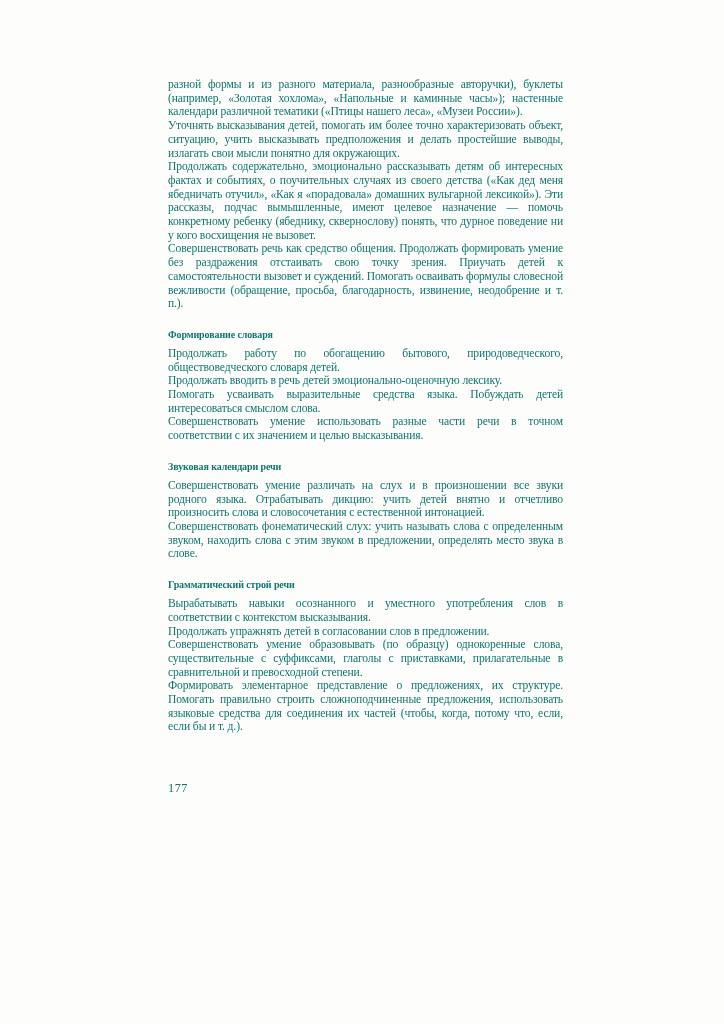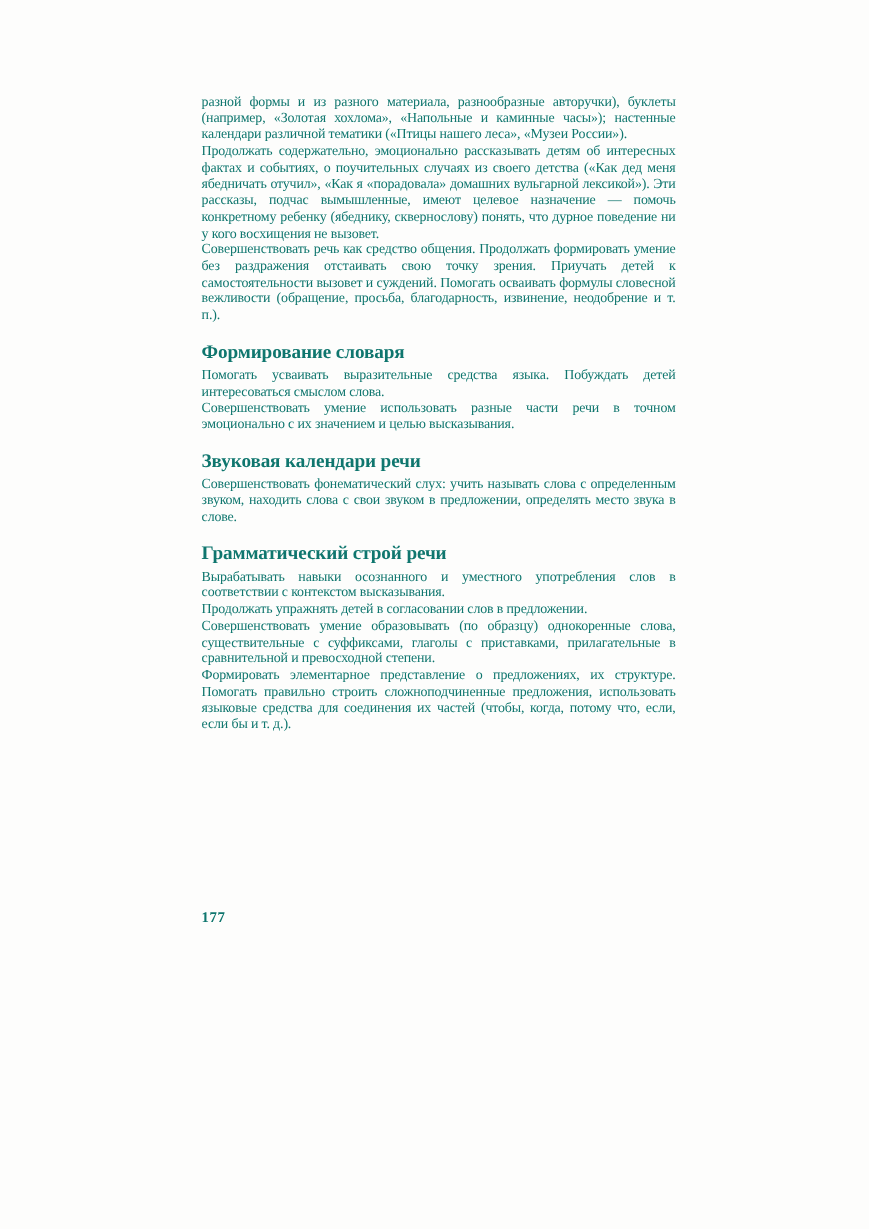--- a/index.html
+++ b/index.html
@@ -25,50 +25,54 @@
   }
   .text-block p {
     margin: 0;
     font-size: 11.6px;
     line-height: 13.7px;
     text-align: justify;
     letter-spacing: -0.12px;
   }
   .text-block h3 {
     margin: 17px 0 5px 0;
-    font-size: 16px;
+    font-size: 10px;
     line-height: 14px;
     font-weight: bold;
     letter-spacing: -0.1px;
   }
   .page-number {
     position: absolute;
     left: 168px;
-    top: 757px;
+    top: 781px;
     font-size: 12.3px;
-    font-weight: bold;
+    font-weight: normal;
     letter-spacing: 0.5px;
   }
 </style>
 </head>
 <body>
 
 <div class="page">
   <div class="text-block">
 
     <p>разной формы и из разного материала, разнообразные авторучки), буклеты (например, «Золотая хохлома», «Напольные и каминные часы»); настенные календари различной тематики («Птицы нашего леса», «Музеи России»).</p>
+    <p>Уточнять высказывания детей, помогать им более точно характеризовать объект, ситуацию, учить высказывать предположения и делать простейшие выводы, излагать свои мысли понятно для окружающих.</p>
     <p>Продолжать содержательно, эмоционально рассказывать детям об интересных фактах и событиях, о поучительных случаях из своего детства («Как дед меня ябедничать отучил», «Как я «порадовала» домашних вульгарной лексикой»). Эти рассказы, подчас вымышленные, имеют целевое назначение — помочь конкретному ребенку (ябеднику, сквернослову) понять, что дурное поведение ни у кого восхищения не вызовет.</p>
     <p>Совершенствовать речь как средство общения. Продолжать формировать умение без раздражения отстаивать свою точку зрения. Приучать детей к самостоятельности вызовет и суждений. Помогать осваивать формулы словесной вежливости (обращение, просьба, благодарность, извинение, неодобрение и т. п.).</p>
 
     <h3>Формирование словаря</h3>
+    <p>Продолжать работу по обогащению бытового, природоведческого, обществоведческого словаря детей.</p>
+    <p>Продолжать вводить в речь детей эмоционально-оценочную лексику.</p>
     <p>Помогать усваивать выразительные средства языка. Побуждать детей интересоваться смыслом слова.</p>
-    <p>Совершенствовать умение использовать разные части речи в точном эмоционально с их значением и целью высказывания.</p>
+    <p>Совершенствовать умение использовать разные части речи в точном соответствии с их значением и целью высказывания.</p>
 
     <h3>Звуковая календари речи</h3>
-    <p>Совершенствовать фонематический слух: учить называть слова с определенным звуком, находить слова с свои звуком в предложении, определять место звука в слове.</p>
+    <p>Совершенствовать умение различать на слух и в произношении все звуки родного языка. Отрабатывать дикцию: учить детей внятно и отчетливо произносить слова и словосочетания с естественной интонацией.</p>
+    <p>Совершенствовать фонематический слух: учить называть слова с определенным звуком, находить слова с этим звуком в предложении, определять место звука в слове.</p>
 
     <h3>Грамматический строй речи</h3>
     <p>Вырабатывать навыки осознанного и уместного употребления слов в соответствии с контекстом высказывания.</p>
     <p>Продолжать упражнять детей в согласовании слов в предложении.</p>
     <p>Совершенствовать умение образовывать (по образцу) однокоренные слова, существительные с суффиксами, глаголы с приставками, прилагательные в сравнительной и превосходной степени.</p>
     <p>Формировать элементарное представление о предложениях, их структуре. Помогать правильно строить сложноподчиненные предложения, использовать языковые средства для соединения их частей (чтобы, когда, потому что, если, если бы и т. д.).</p>
 
   </div>
 
   <div class="page-number">177</div>

